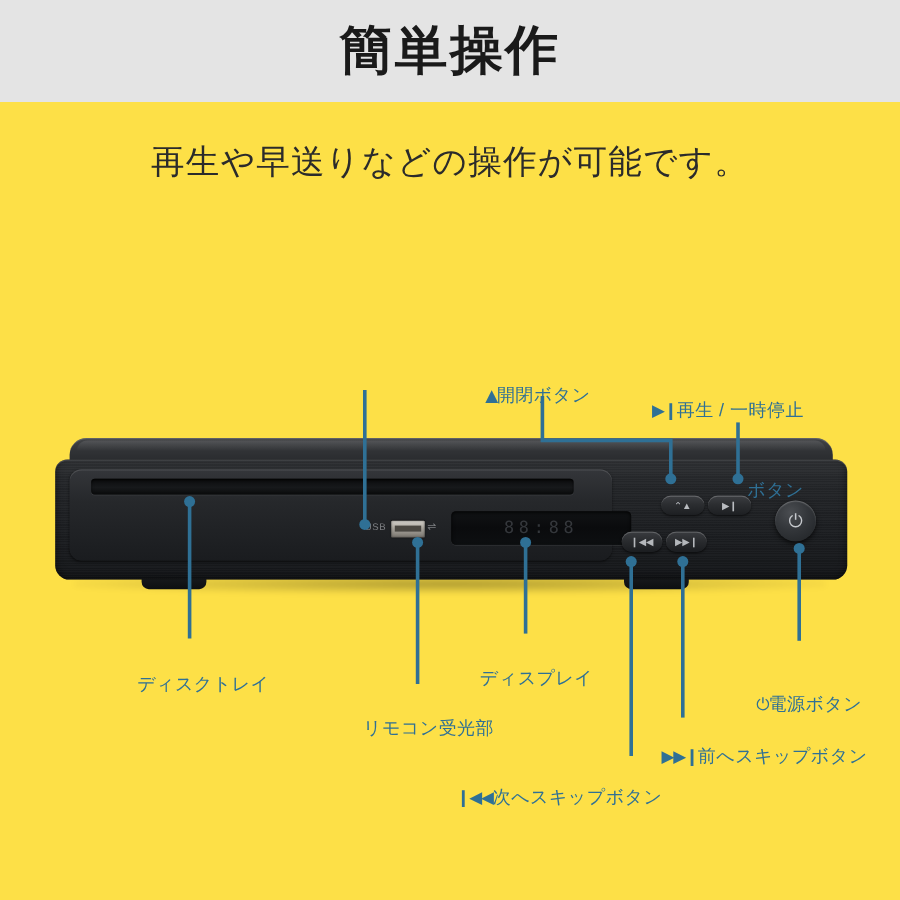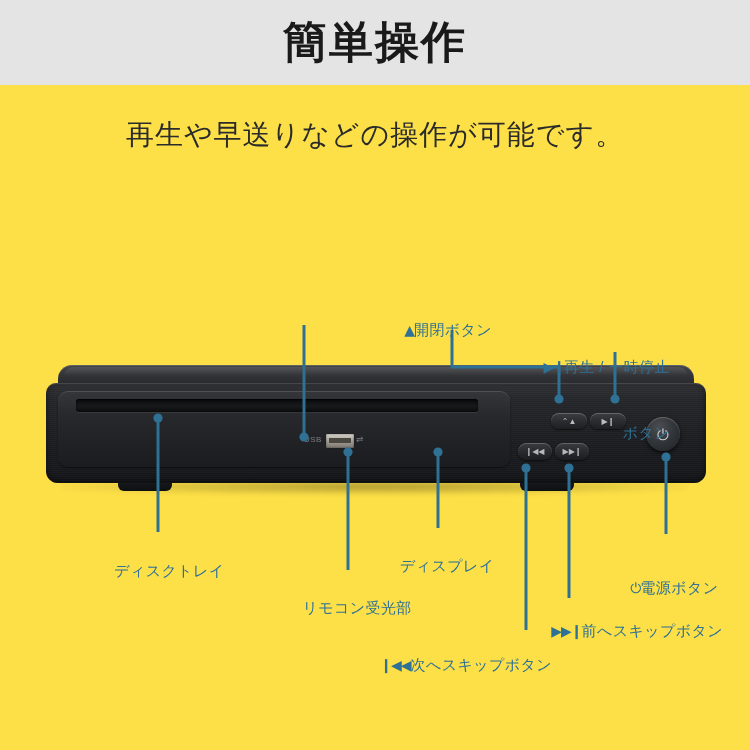--- a/index.html
+++ b/index.html
@@ -326,20 +326,23 @@
       <div class="brushed"></div>
 
       <div class="tray-bezel">
         <div class="tray-slot"></div>
       </div>
 
       <div class="usb-text">USB</div>
       <div class="usb-port"></div>
       <div class="usb-mark">⇌</div>
 
+      <div class="display-window">
+        <div class="display-digits">88:88</div>
+      </div>
 
       <div class="btn-pair">
         <div class="btn-flat btn-prev">❙◀◀</div>
         <div class="btn-flat btn-next">▶▶❙</div>
       </div>
 
       <div class="btn-top-pair">
         <div class="btn-top btn-eject">⌃▲</div>
         <div class="btn-top btn-play">▶❙</div>
       </div>
@@ -380,21 +383,21 @@
       <circle cx="569" cy="468" r="4.6"></circle>
       <circle cx="666" cy="457" r="4.6"></circle>
     </g>
   </svg>
 
 
   <div class="label" style="left:386px; top:297px;">
     <span class="gl">▲</span><span>開閉ボタン</span>
   </div>
 
-  <div class="label label-r" style="left:470px; top:312px; width:200px;">
+  <div class="label label-r" style="left:470px; top:288px; width:200px;">
     <div><span class="gl">▶❙</span><span>再生 / 一時停止</span></div>
     <div>ボタン</div>
   </div>
 
   <div class="label label-c" style="left:96px; top:538px; width:125px;">
     <span>ディスクトレイ</span>
   </div>
 
   <div class="label label-c" style="left:278px; top:575px; width:140px;">
     <span>リモコン受光部</span>

